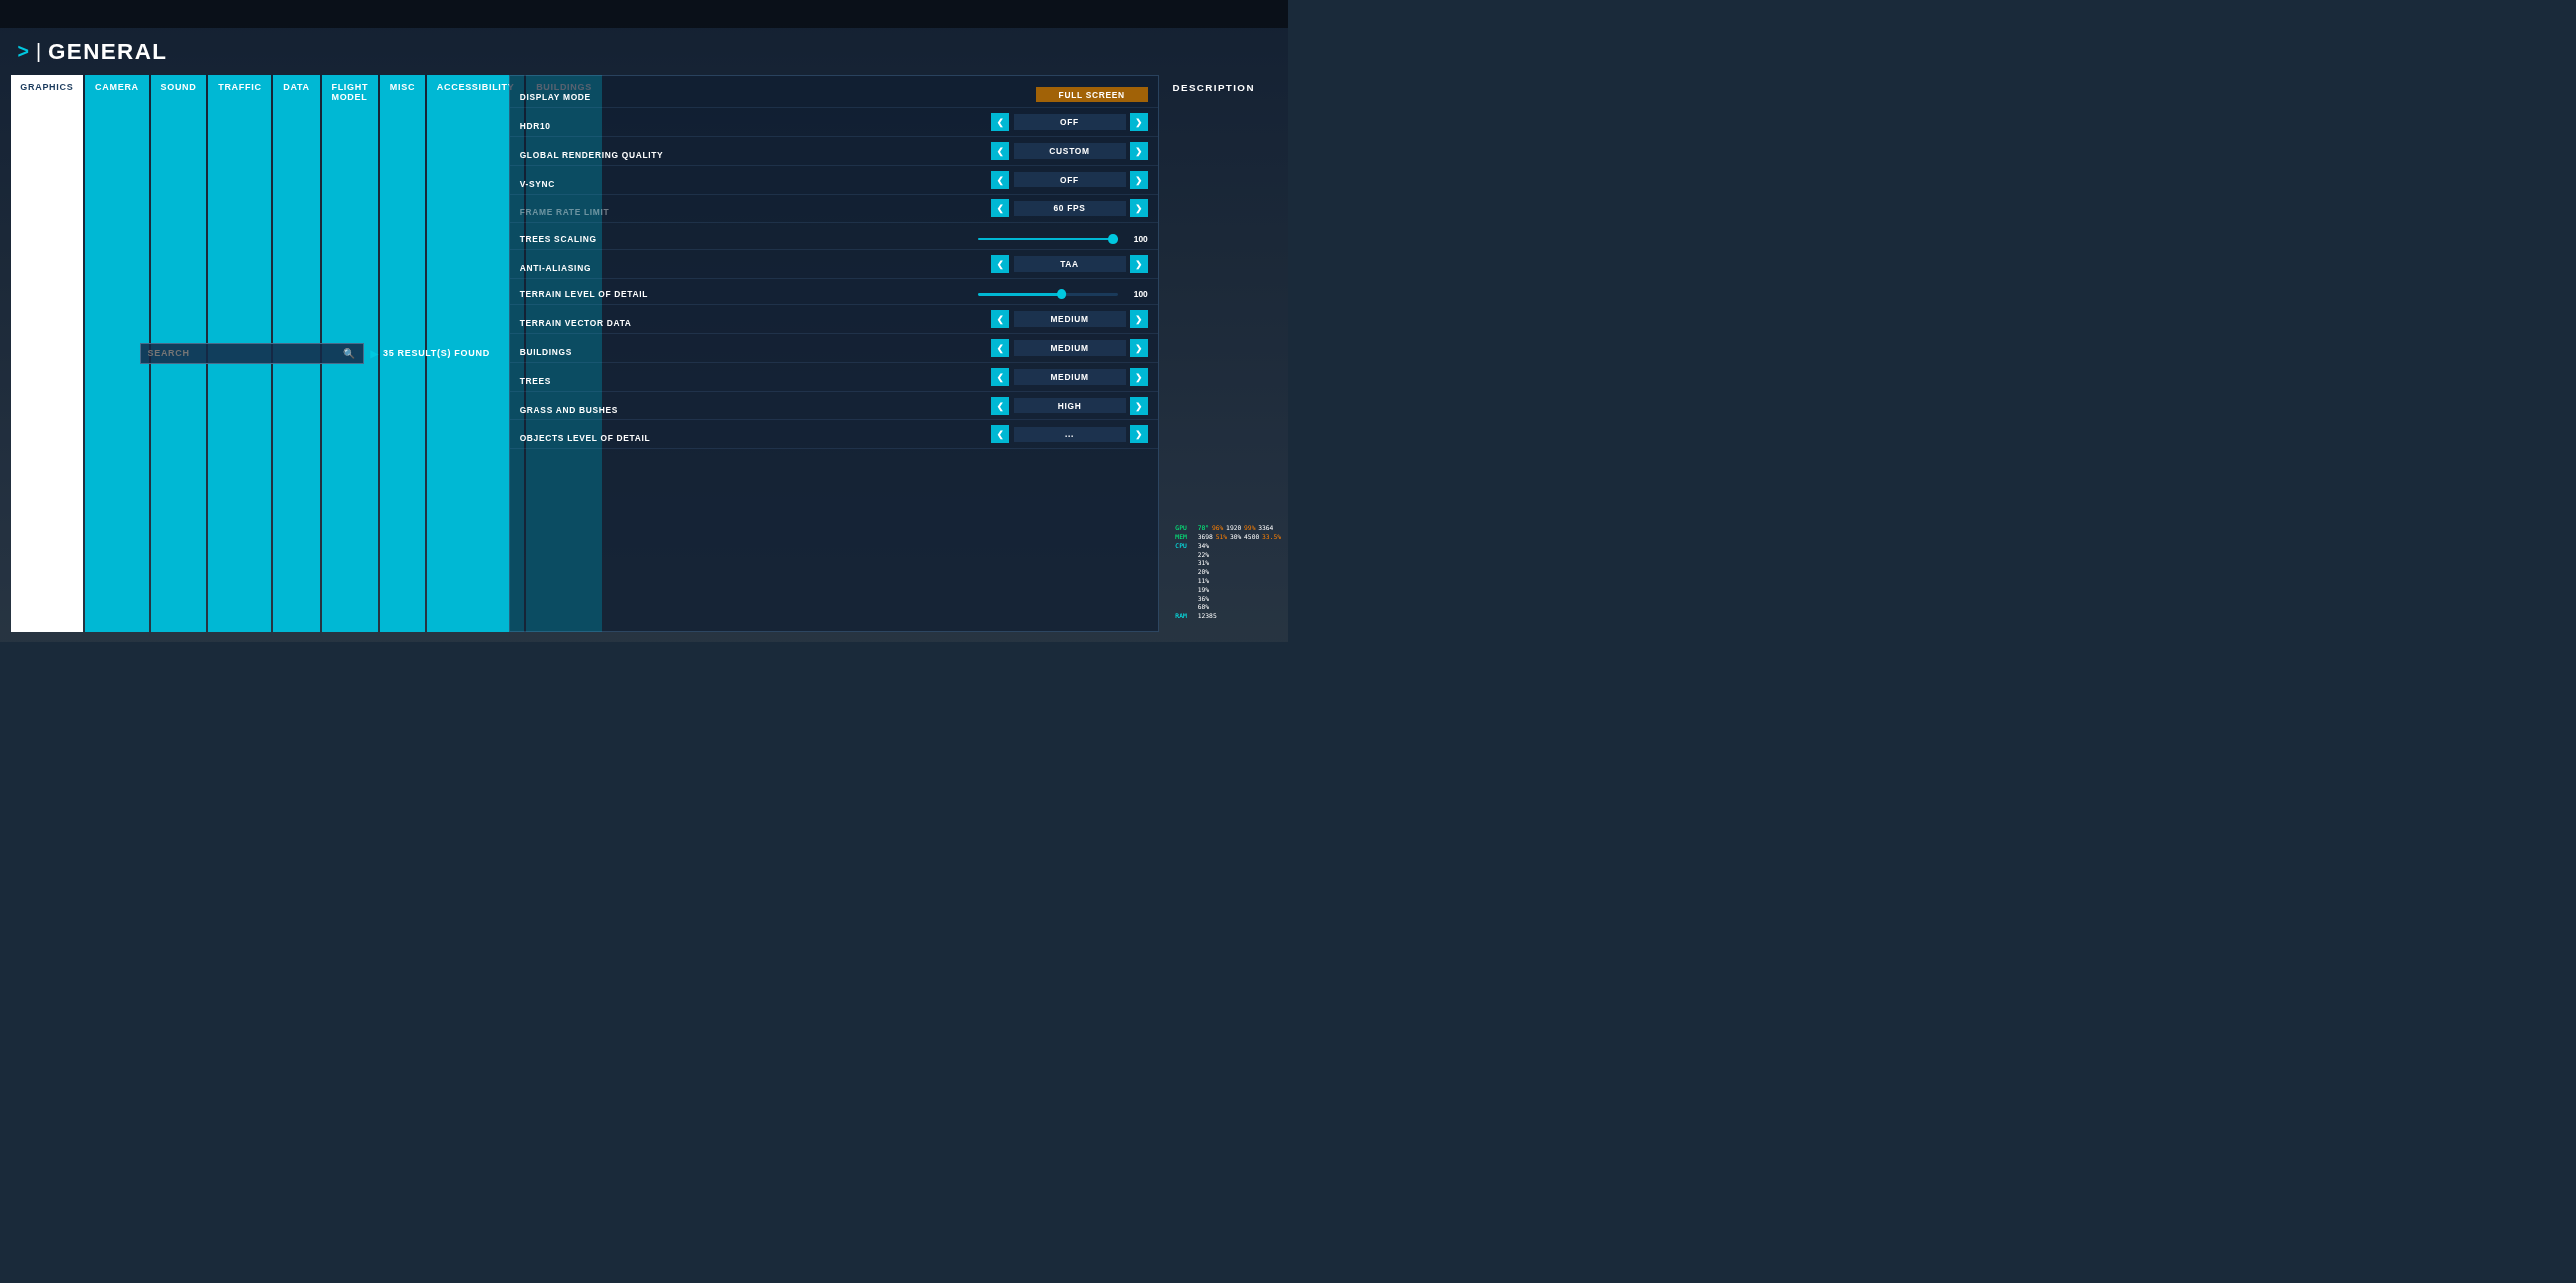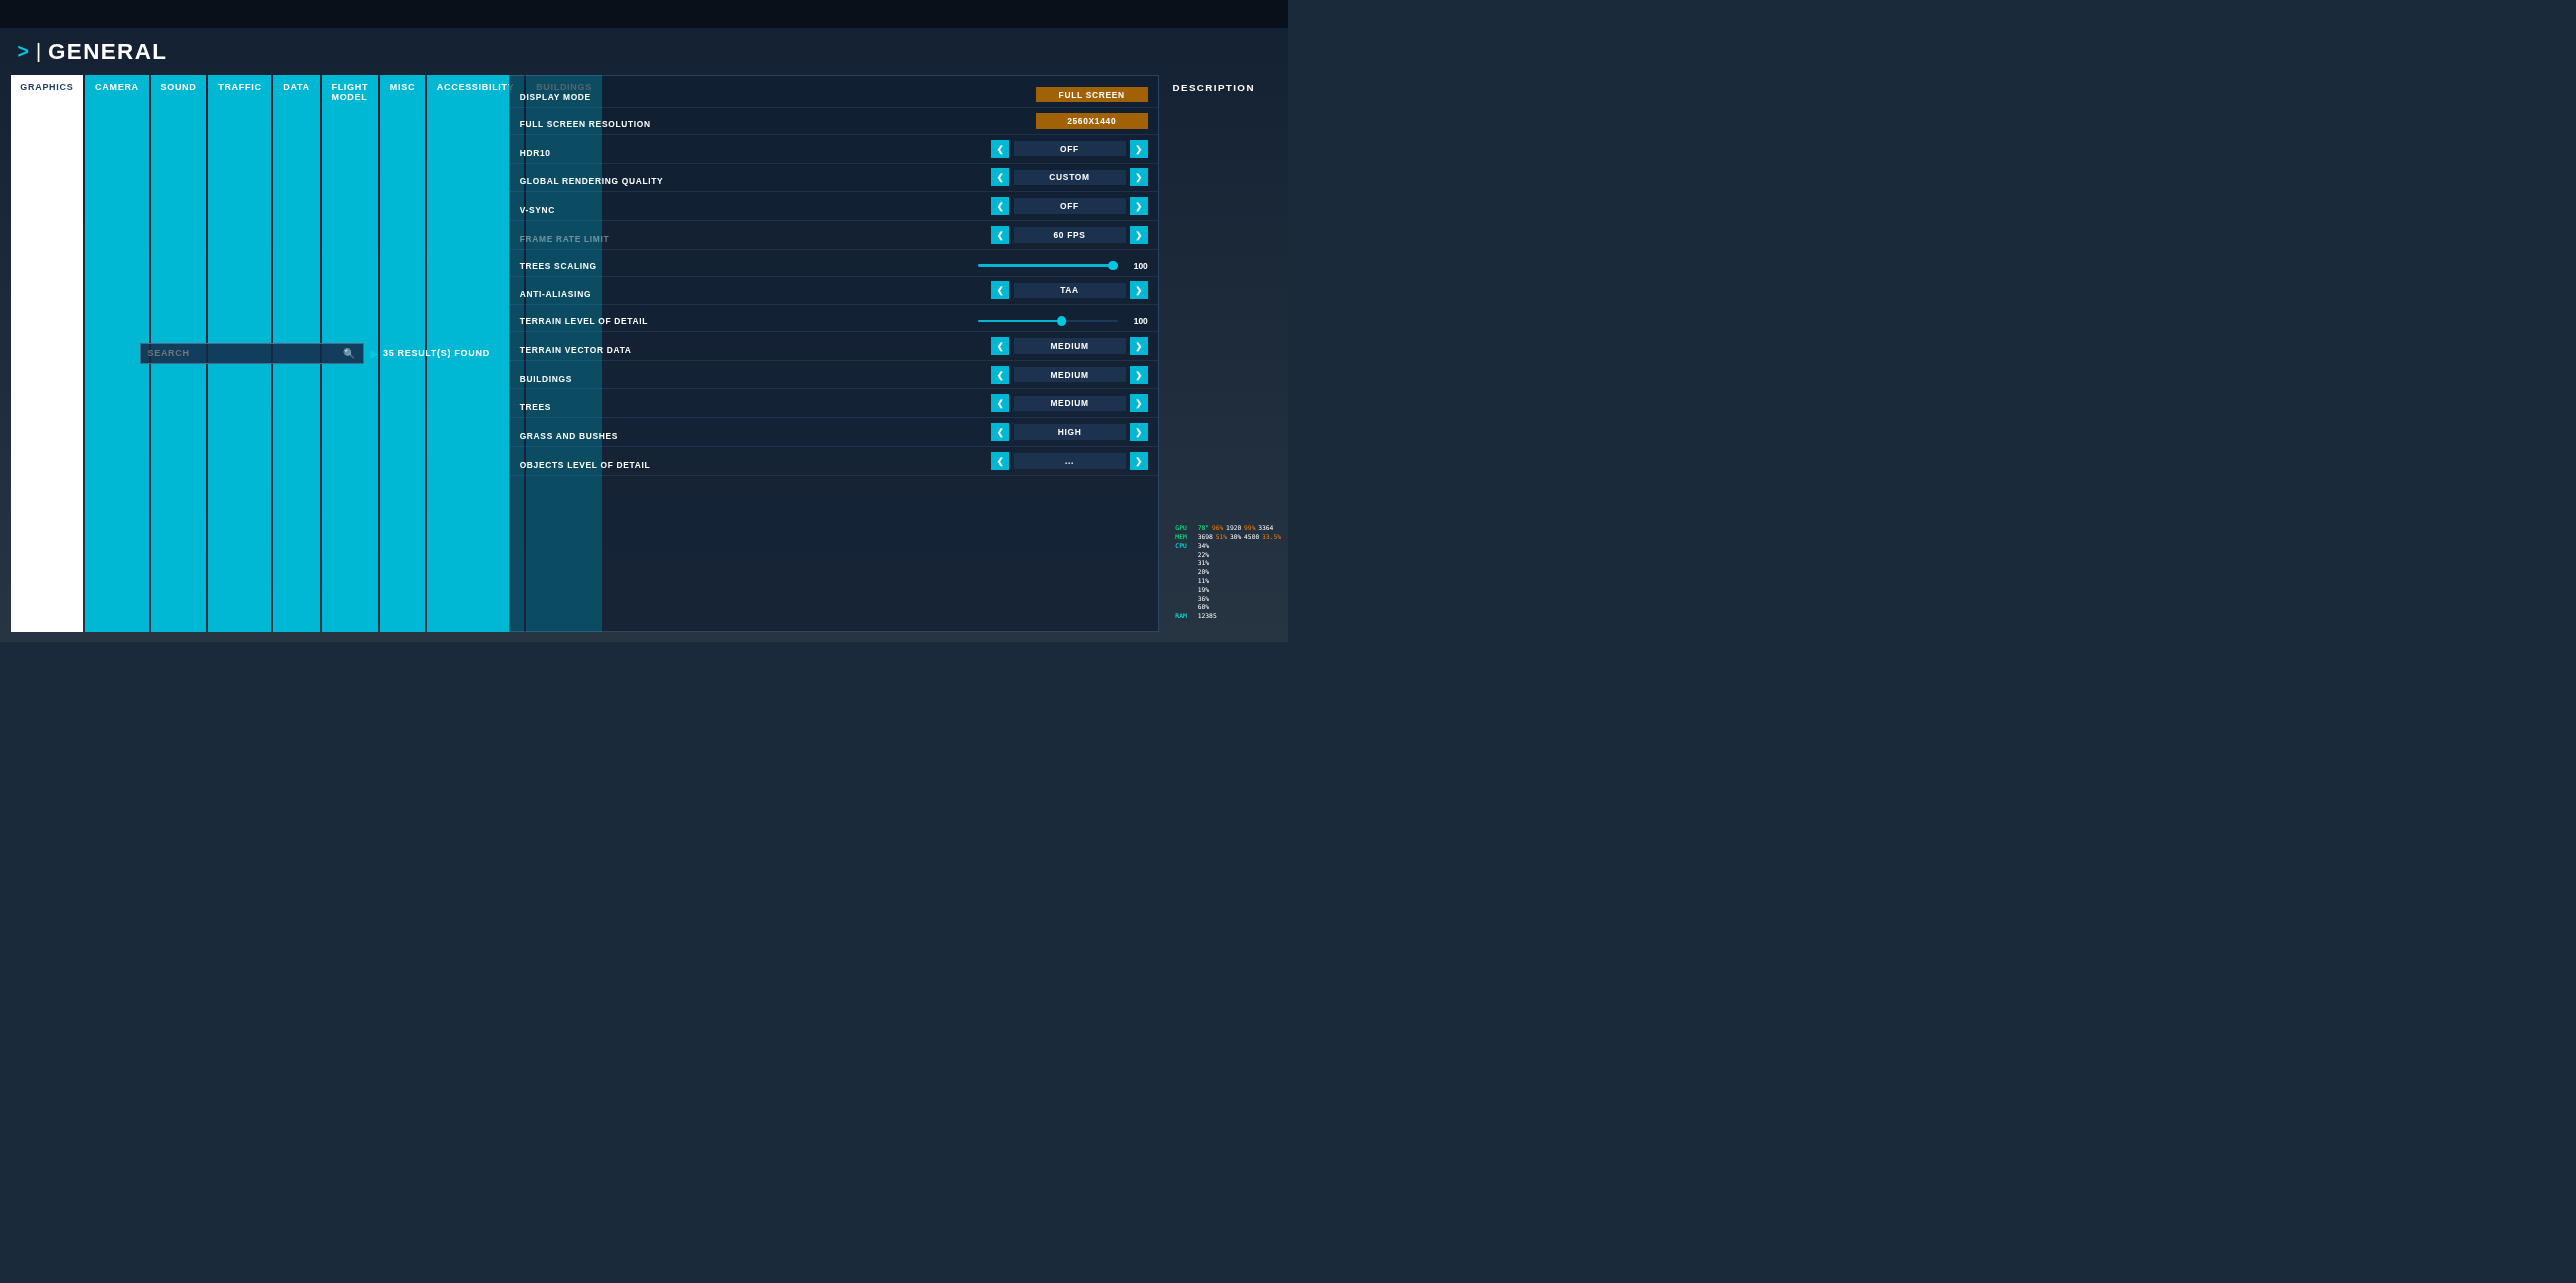--- a/index.html
+++ b/index.html
@@ -394,26 +394,20 @@
 
       <div class="settings-panel">
 
         <div class="setting-row">
           <span class="setting-label">DISPLAY MODE</span>
           <div class="setting-control">
             <div class="value-display cyan-bg">FULL SCREEN</div>
           </div>
         </div>
 
-        <div class="setting-row">
-          <span class="setting-label">FULL SCREEN RESOLUTION</span>
-          <div class="setting-control">
-            <div class="value-display cyan-bg">2560X1440</div>
-          </div>
-        </div>
 
         <div class="setting-row">
           <span class="setting-label">HDR10</span>
           <div class="setting-control">
             <button class="cyan-btn">❮</button>
             <div class="value-display">OFF</div>
             <button class="cyan-btn">❯</button>
           </div>
         </div>
 

